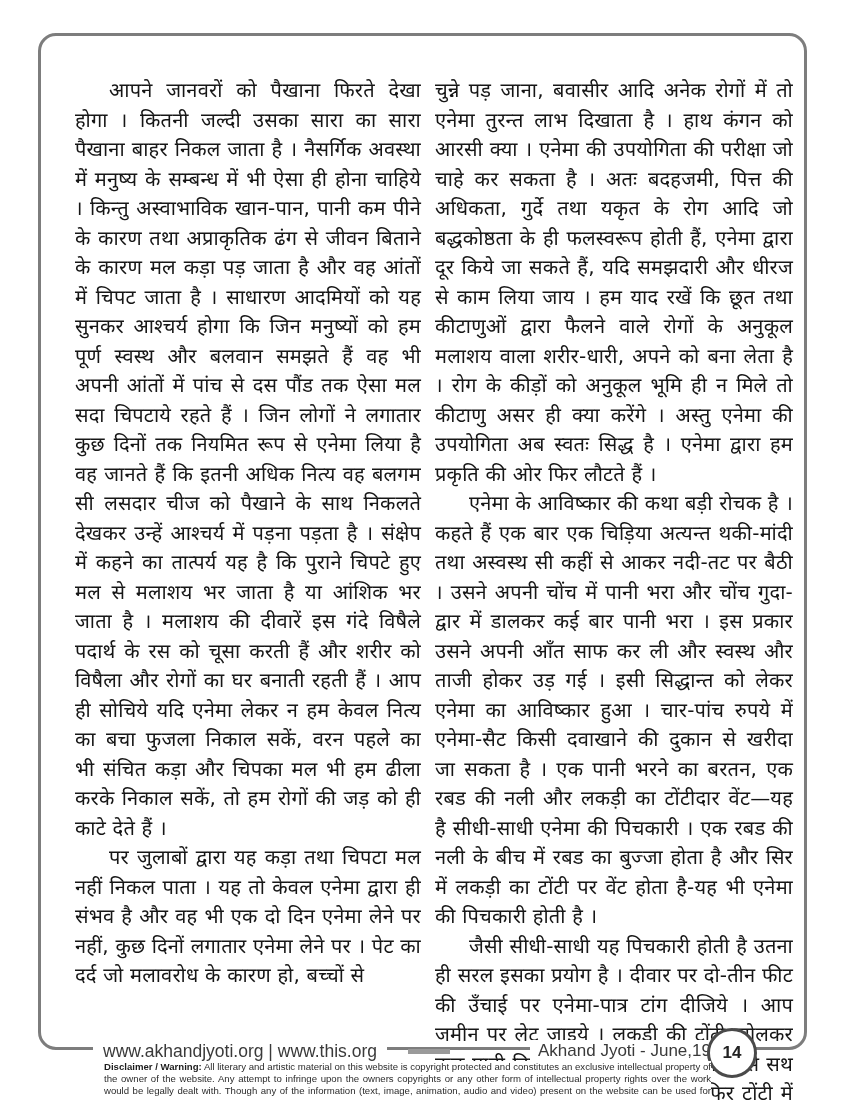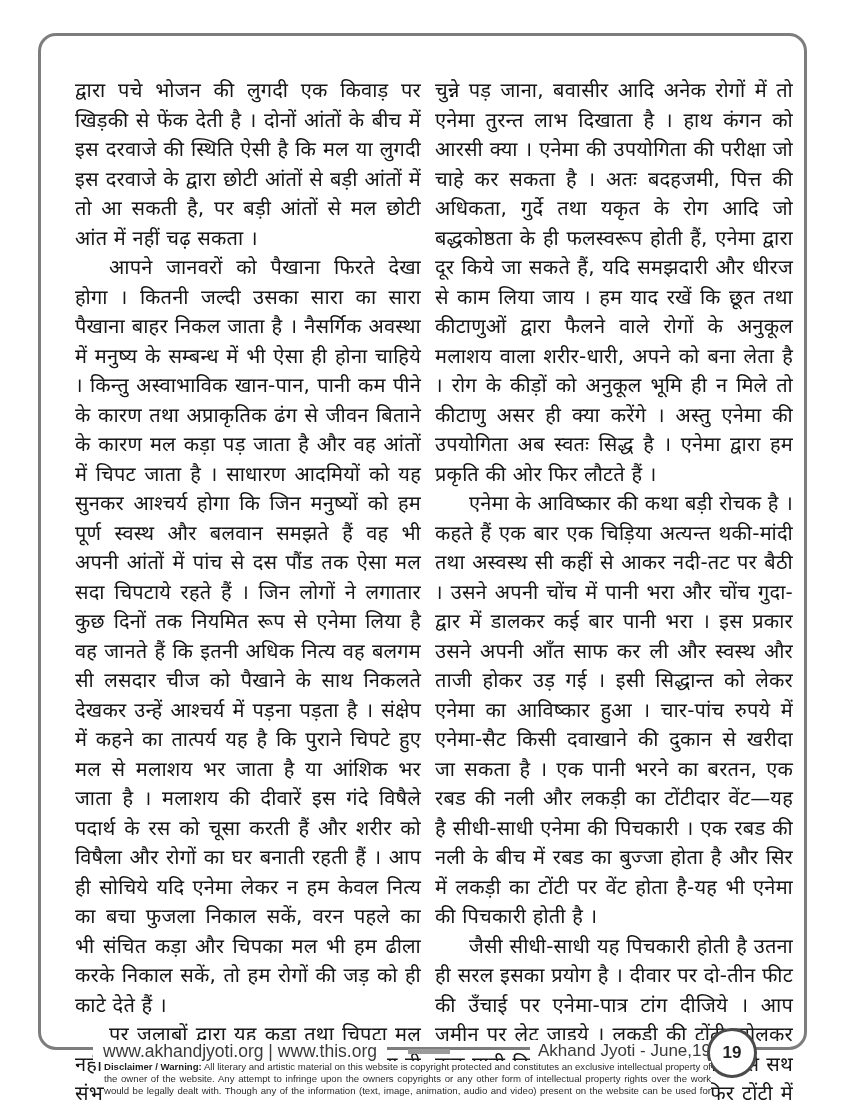--- a/index.html
+++ b/index.html
@@ -55,36 +55,35 @@
   }
   .disclaimer b{color:#1c1c1c;}
 </style>
 </head>
 <body>
 
 <div class="frame"></div>
 
 <div class="columns">
   <div class="col col-left">
-    <p>द्वारा पचे भोजन की लुगदी एक किवाड़ पर खिड़की से फेंक देती है । दोनों आंतों के बीच में इस दरवाजे की स्थिति ऐसी है कि मल या लुगदी इस दरवाजे के द्वारा छोटी आंतों से बड़ी आंतों में तो आ सकती है, पर बड़ी आंतों से मल छोटी आंत में नहीं चढ़ सकता ।</p>
     <p class="indent">आपने जानवरों को पैखाना फिरते देखा होगा । कितनी जल्दी उसका सारा का सारा पैखाना बाहर निकल जाता है । नैसर्गिक अवस्था में मनुष्य के सम्बन्ध में भी ऐसा ही होना चाहिये । किन्तु अस्वाभाविक खान-पान, पानी कम पीने के कारण तथा अप्राकृतिक ढंग से जीवन बिताने के कारण मल कड़ा पड़ जाता है और वह आंतों में चिपट जाता है । साधारण आदमियों को यह सुनकर आश्चर्य होगा कि जिन मनुष्यों को हम पूर्ण स्वस्थ और बलवान समझते हैं वह भी अपनी आंतों में पांच से दस पौंड तक ऐसा मल सदा चिपटाये रहते हैं । जिन लोगों ने लगातार कुछ दिनों तक नियमित रूप से एनेमा लिया है वह जानते हैं कि इतनी अधिक नित्य वह बलगम सी लसदार चीज को पैखाने के साथ निकलते देखकर उन्हें आश्चर्य में पड़ना पड़ता है । संक्षेप में कहने का तात्पर्य यह है कि पुराने चिपटे हुए मल से मलाशय भर जाता है या आंशिक भर जाता है । मलाशय की दीवारें इस गंदे विषैले पदार्थ के रस को चूसा करती हैं और शरीर को विषैला और रोगों का घर बनाती रहती हैं । आप ही सोचिये यदि एनेमा लेकर न हम केवल नित्य का बचा फुजला निकाल सकें, वरन पहले का भी संचित कड़ा और चिपका मल भी हम ढीला करके निकाल सकें, तो हम रोगों की जड़ को ही काटे देते हैं ।</p>
     <p class="indent">पर जुलाबों द्वारा यह कड़ा तथा चिपटा मल नहीं निकल पाता । यह तो केवल एनेमा द्वारा ही संभव है और वह भी एक दो दिन एनेमा लेने पर नहीं, कुछ दिनों लगातार एनेमा लेने पर । पेट का दर्द जो मलावरोध के कारण हो, बच्चों से</p>
   </div>
   <div class="col col-right">
     <p>चुन्ने पड़ जाना, बवासीर आदि अनेक रोगों में तो एनेमा तुरन्त लाभ दिखाता है । हाथ कंगन को आरसी क्या । एनेमा की उपयोगिता की परीक्षा जो चाहे कर सकता है । अतः बदहजमी, पित्त की अधिकता, गुर्दे तथा यकृत के रोग आदि जो बद्धकोष्ठता के ही फलस्वरूप होती हैं, एनेमा द्वारा दूर किये जा सकते हैं, यदि समझदारी और धीरज से काम लिया जाय । हम याद रखें कि छूत तथा कीटाणुओं द्वारा फैलने वाले रोगों के अनुकूल मलाशय वाला शरीर-धारी, अपने को बना लेता है । रोग के कीड़ों को अनुकूल भूमि ही न मिले तो कीटाणु असर ही क्या करेंगे । अस्तु एनेमा की उपयोगिता अब स्वतः सिद्ध है । एनेमा द्वारा हम प्रकृति की ओर फिर लौटते हैं ।</p>
     <p class="indent">एनेमा के आविष्कार की कथा बड़ी रोचक है । कहते हैं एक बार एक चिड़िया अत्यन्त थकी-मांदी तथा अस्वस्थ सी कहीं से आकर नदी-तट पर बैठी । उसने अपनी चोंच में पानी भरा और चोंच गुदा-द्वार में डालकर कई बार पानी भरा । इस प्रकार उसने अपनी आँत साफ कर ली और स्वस्थ और ताजी होकर उड़ गई । इसी सिद्धान्त को लेकर एनेमा का आविष्कार हुआ । चार-पांच रुपये में एनेमा-सैट किसी दवाखाने की दुकान से खरीदा जा सकता है । एक पानी भरने का बरतन, एक रबड की नली और लकड़ी का टोंटीदार वेंट—यह है सीधी-साधी एनेमा की पिचकारी । एक रबड की नली के बीच में रबड का बुज्जा होता है और सिर में लकड़ी का टोंटी पर वेंट होता है-यह भी एनेमा की पिचकारी होती है ।</p>
     <p class="indent">जैसी सीधी-साधी यह पिचकारी होती है उतना ही सरल इसका प्रयोग है । दीवार पर दो-तीन फीट की उँचाई पर एनेमा-पात्र टांग दीजिये । आप जमीन पर लेट जाइये । लकड़ी की टोंटी खोलकर कुछ पानी निकाल दीजिये ताकि हवा पानी से सथ आंतों में न चली जाय और दर्द हो । फिर टोंटी में चिकनाई लगा कर</p>
   </div>
 </div>
 
 <div class="thick-line"></div>
 
 <div class="footer-urls">www.akhandjyoti.org | www.this.org</div>
 
 <div class="footer-issue">Akhand Jyoti - June,1949</div>
 
 <div class="page-badge">
-  <span>19</span>
+  <span>14</span>
 </div>
 
 <div class="disclaimer">
   <b>Disclaimer / Warning:</b><span> All literary and artistic material on this website is copyright protected and constitutes an exclusive intellectual property of the owner of the website. Any attempt to infringe upon the owners copyrights or any other form of  intellectual property rights over the work would be legally dealt with. Though any of the information (text, image, animation, audio and video) present on the website can be used for propagation with prior written consent.</span>
 </div>
 
 </body></html>

